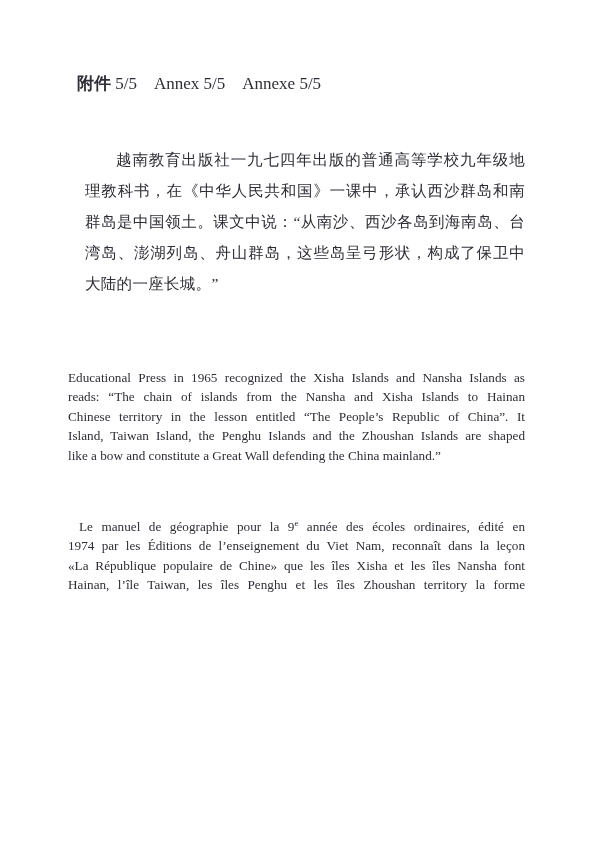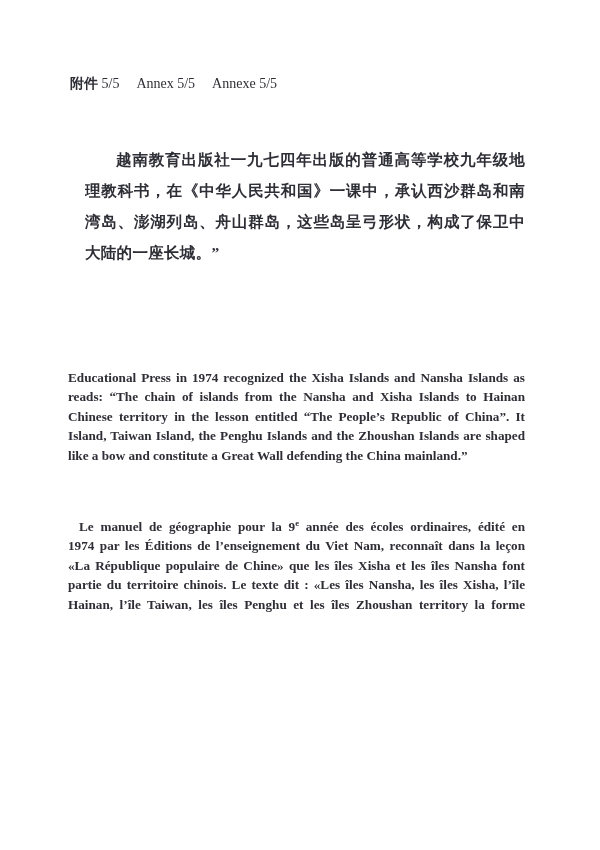--- a/index.html
+++ b/index.html
@@ -7,31 +7,31 @@
     position: relative;
     width: 600px;
     height: 850px;
     background: #ffffff;
     overflow: hidden;
     font-family: "Liberation Serif", "DejaVu Serif", serif;
     color: #2e2e36;
   }
   .annex-header {
     position: absolute;
-    left: 70px;
+    left: 77px;
     top: 75px;
-    font-size: 14px;
+    font-size: 17px;
     line-height: 18px;
     white-space: nowrap;
   }
   .annex-header .seg { margin-right: 17px; }
   .annex-header .zh-label { font-weight: bold; }
 
   .para { position: absolute; }
-  .para .line { overflow: hidden; font-weight: bold; }
+  .para .line { overflow: hidden; }
 
   .cn-para {
     left: 85px;
     top: 144px;
     width: 440px;
     font-size: 15.5px;
     letter-spacing: 0.3px;
   }
   .cn-para .line { height: 31px; line-height: 31px; }
   .cn-para .first { text-indent: 31px; }
@@ -56,33 +56,33 @@
 
 <div class="page">
 
   <div class="annex-header">
     <span class="seg"><span class="zh-label">附件</span><span> 5/5</span></span><span class="seg">Annex 5/5</span><span class="seg">Annexe 5/5</span>
   </div>
 
   <div class="para cn-para">
     <div class="line jl first">越南教育出版社一九七四年出版的普通高等学校九年级地</div>
     <div class="line jl">理教科书，在《中华人民共和国》一课中，承认西沙群岛和南沙</div>
+    <div class="line jl">群岛是中国领土。课文中说：“从南沙、西沙各岛到海南岛、台</div>
     <div class="line jl">湾岛、澎湖列岛、舟山群岛，这些岛呈弓形状，构成了保卫中国</div>
     <div class="line ll">大陆的一座长城。”</div>
   </div>
 
   <div class="para latin-para en-para">
-    <div class="line jl">Educational Press in 1974 recognized the Xisha Islands and Nansha Islands as</div>
+    <div class="line jl">Educational Press in 1965 recognized the Xisha Islands and Nansha Islands as</div>
     <div class="line jl">reads: “The chain of islands from the Nansha and Xisha Islands to Hainan</div>
     <div class="line jl">Chinese territory in the lesson entitled “The People’s Republic of China”. It</div>
     <div class="line jl">Island, Taiwan Island, the Penghu Islands and the Zhoushan Islands are shaped</div>
     <div class="line ll">like a bow and constitute a Great Wall defending the China mainland.”</div>
   </div>
 
   <div class="para latin-para fr-para">
     <div class="line jl first"><span>Le manuel de géographie pour la 9</span><sup class="ord">e</sup><span> année des écoles ordinaires, édité en</span></div>
     <div class="line jl">1974 par les Éditions de l’enseignement du Viet Nam, reconnaît dans la leçon</div>
     <div class="line jl">«La République populaire de Chine» que les îles Xisha et les îles Nansha font</div>
-    <div class="line jl">partie du territoire chinois. Le texte dit : «Les îles Nansha, les îles Xisha, l’île</div>
     <div class="line jl">Hainan, l’île Taiwan, les îles Penghu et les îles Zhoushan territory la forme</div>
   </div>
 
 </div>
 
 </body></html>

